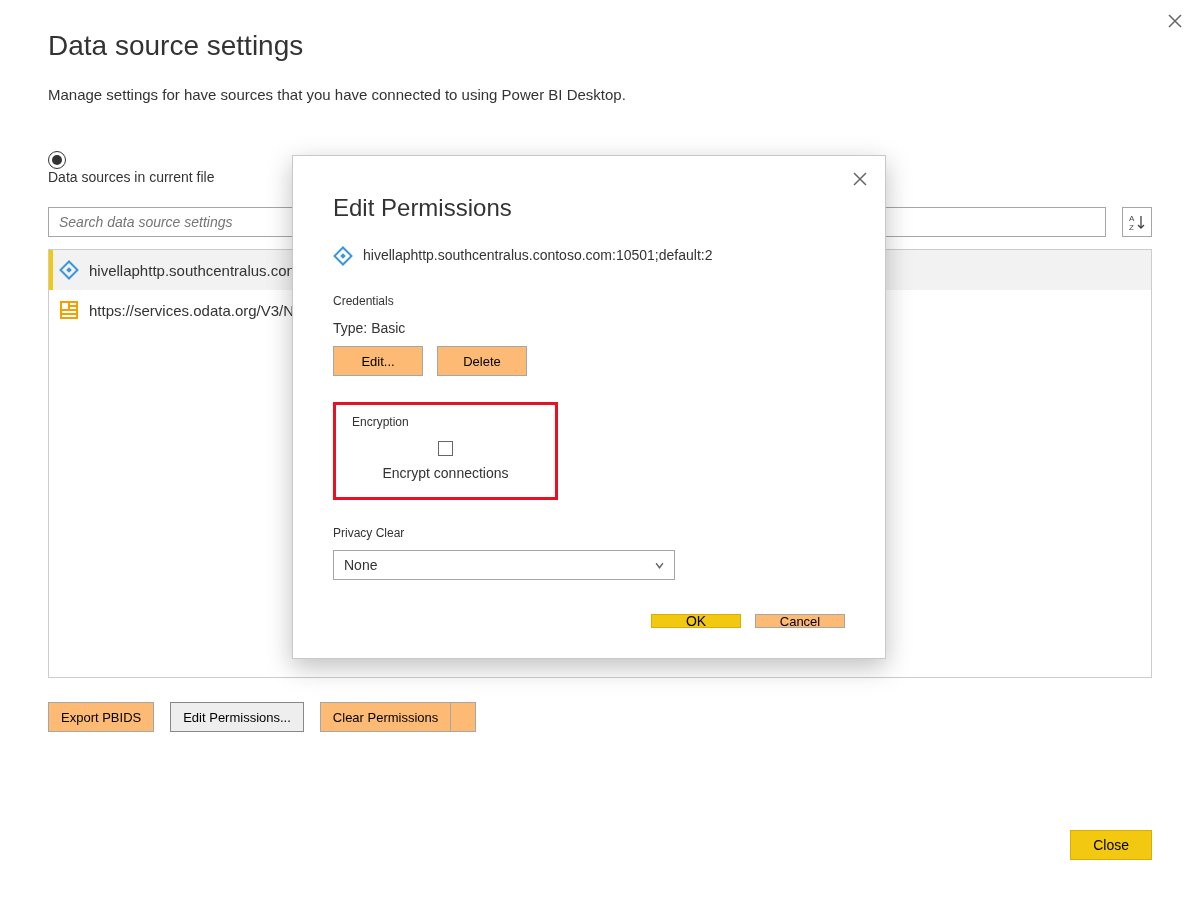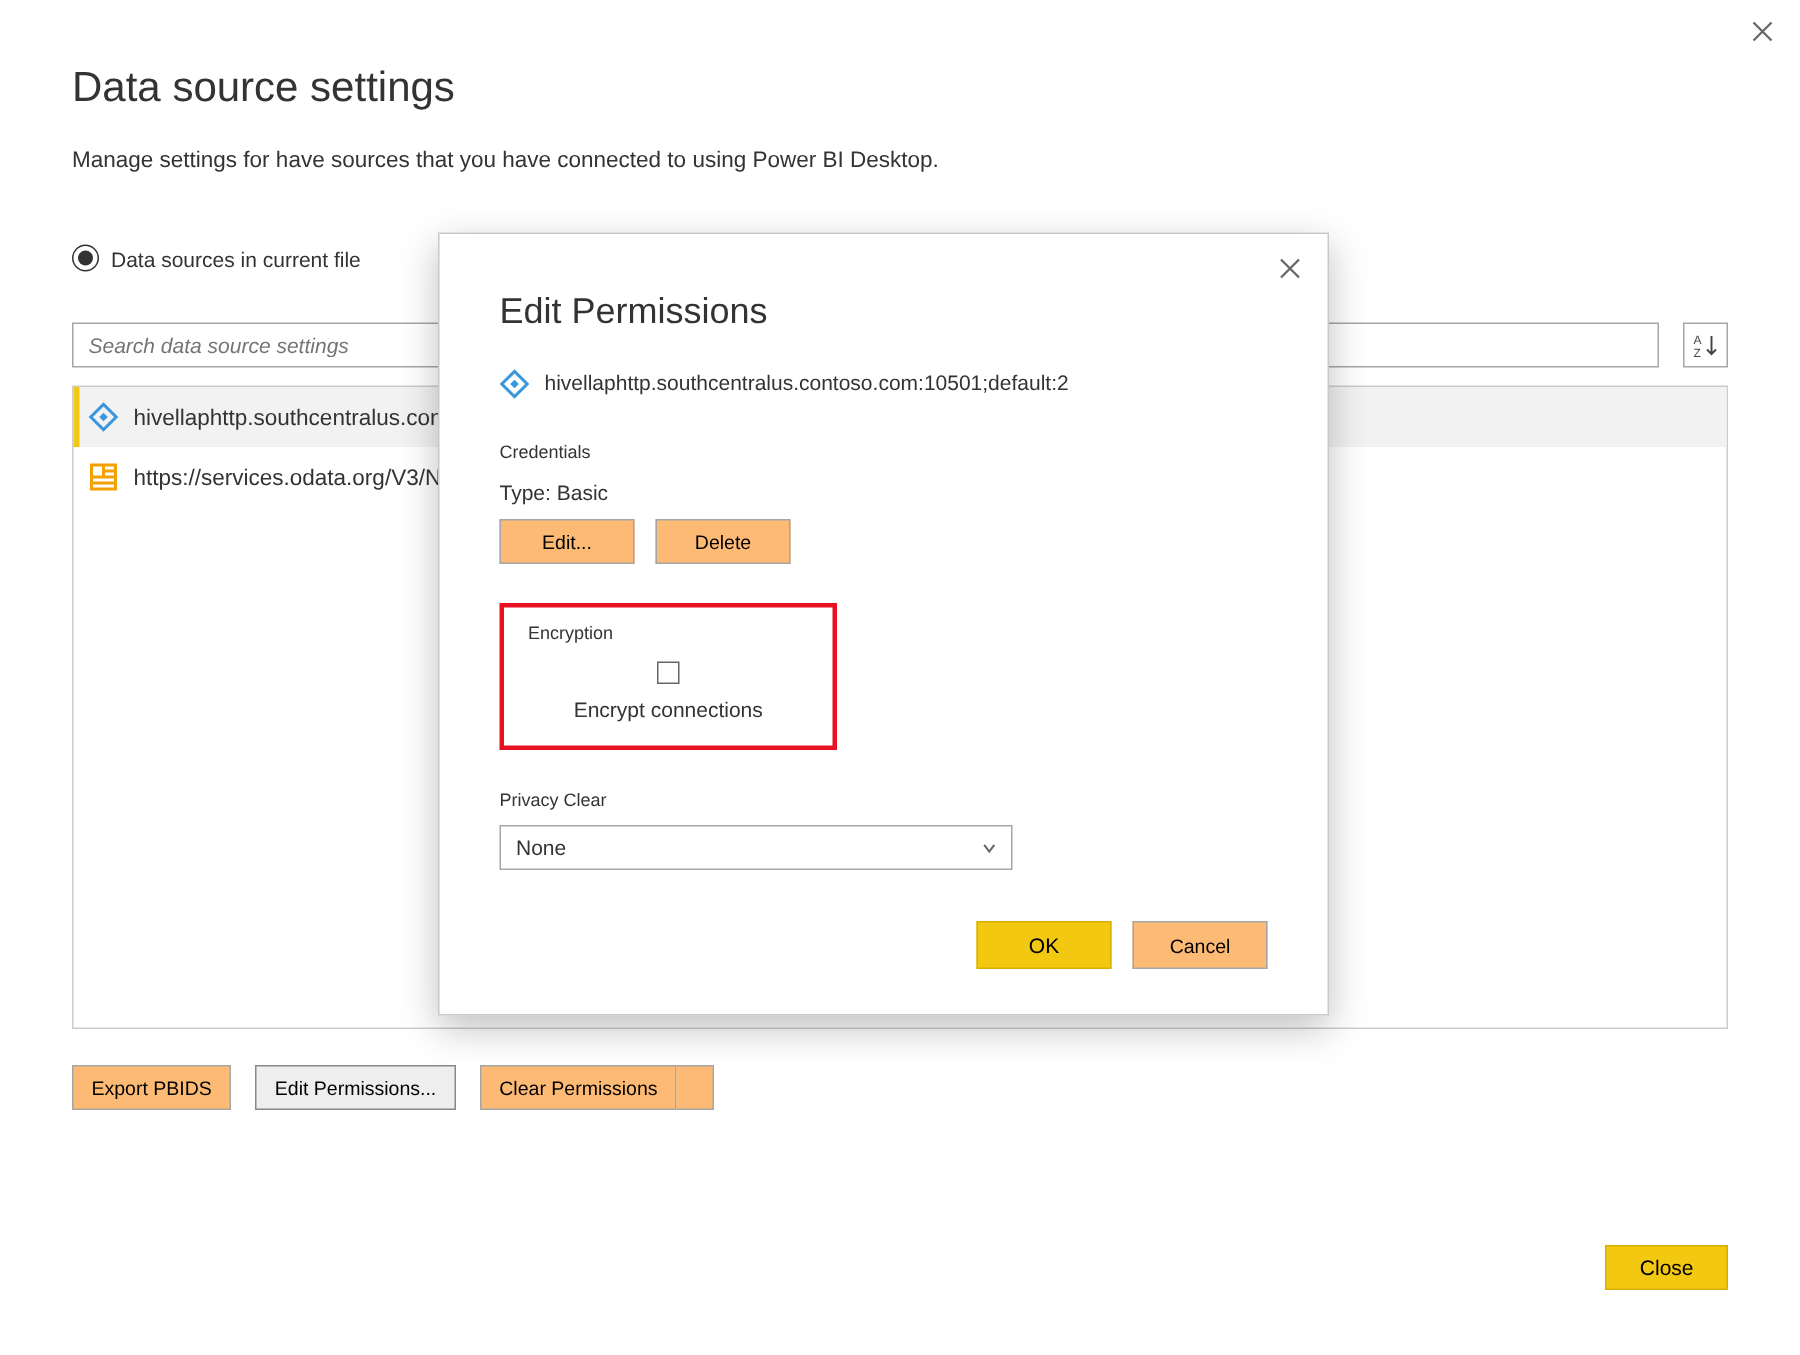--- a/index.html
+++ b/index.html
@@ -1,25 +1,25 @@
 <!DOCTYPE html>
 <html><head>
 <meta charset="utf-8">
 <style>
   * { box-sizing: border-box; margin: 0; padding: 0; font-family: "Segoe UI", -apple-system, sans-serif; }
   body { background: #fff; color: #333; font-size: 14px; position: relative; width: 1200px; height: 903px; overflow: hidden;}
   
-  .main-window { padding: 42px 48px; position: relative; }
+  .main-window { padding: 30px 48px; position: relative; }
   .main-close { position: absolute; top: 14px; right: 18px; cursor: pointer; color: #666; }
   .main-close svg { width: 14px; height: 14px; }
   
   .page-title { font-size: 28px; font-weight: 300; color: #333; margin-bottom: 24px; }
   .page-subtitle { font-size: 15px; color: #333; margin-bottom: 48px; }
   
-  .radio-row { display: flex; align-items: flex-end; margin-bottom: 34px; }
+  .radio-row { display: flex; align-items: flex-start; margin-bottom: 22px; flex-direction: column; }
   .radio-outer { width: 18px; height: 18px; border: 1px solid #333; border-radius: 50%; display: inline-flex; align-items: center; justify-content: center; margin-right: 8px; }
   .radio-inner { width: 10px; height: 10px; background: #333; border-radius: 50%; }
   .radio-label { font-size: 14px; }
   
   .search-row { display: flex; align-items: stretch; gap: 16px; margin-bottom: 12px; }
   .search-input { flex: 1; height: 30px; border: 1px solid #a6a6a6; padding: 0 10px; font-size: 14px; font-style: italic; color: #888; outline: none; }
   .sort-btn { width: 30px; height: 30px; border: 1px solid #a6a6a6; background: #fff; display: flex; align-items: center; justify-content: center; cursor: pointer; }
   
   .ds-list { border: 1px solid #ccc; width: 1104px; height: 429px; }
   .ds-row { display: flex; align-items: center; height: 40px; padding: 0 10px; gap: 10px; cursor: pointer; }
@@ -56,21 +56,21 @@
   .chk-row { display: flex; align-items: center; gap: 9px; flex-direction: column;}
   .chk { width: 15px; height: 15px; border: 1px solid #666; background: #fff; cursor: pointer;}
   .chk-label { font-size: 14px;}
   
   .privacy-sec { margin-bottom: 34px;}
   .privacy-sec .section-title { margin-bottom: 10px;}
   .select { position: relative; width: 342px; height: 30px; border: 1px solid #a6a6a6; display: flex; align-items: center; padding: 0 10px; font-size: 14px; cursor: pointer; justify-content: space-between;}
   .select .chev-d { color: #666; font-size: 10px;}
   
   .modal-footer { display: flex; justify-content: flex-end; gap: 14px;}
-  .modal-footer .btn, .modal-footer .btn-primary { width: 90px; justify-content: center; height: 32px; display:inline-flex; align-items:center; padding:0;}
+  .modal-footer .btn, .modal-footer .btn-primary { width: 90px; justify-content: center; height: 14px; display:inline-flex; align-items:center; padding:0;}
   
   svg { display: block; }
 </style>
 </head>
 <body>
 
 <div class="main-close">
   <svg viewBox="0 0 14 14">
       <path d="M1 1 L13 13 M13 1 L1 13" stroke="#666" stroke-width="1.5" fill="none"></path>
     </svg>

